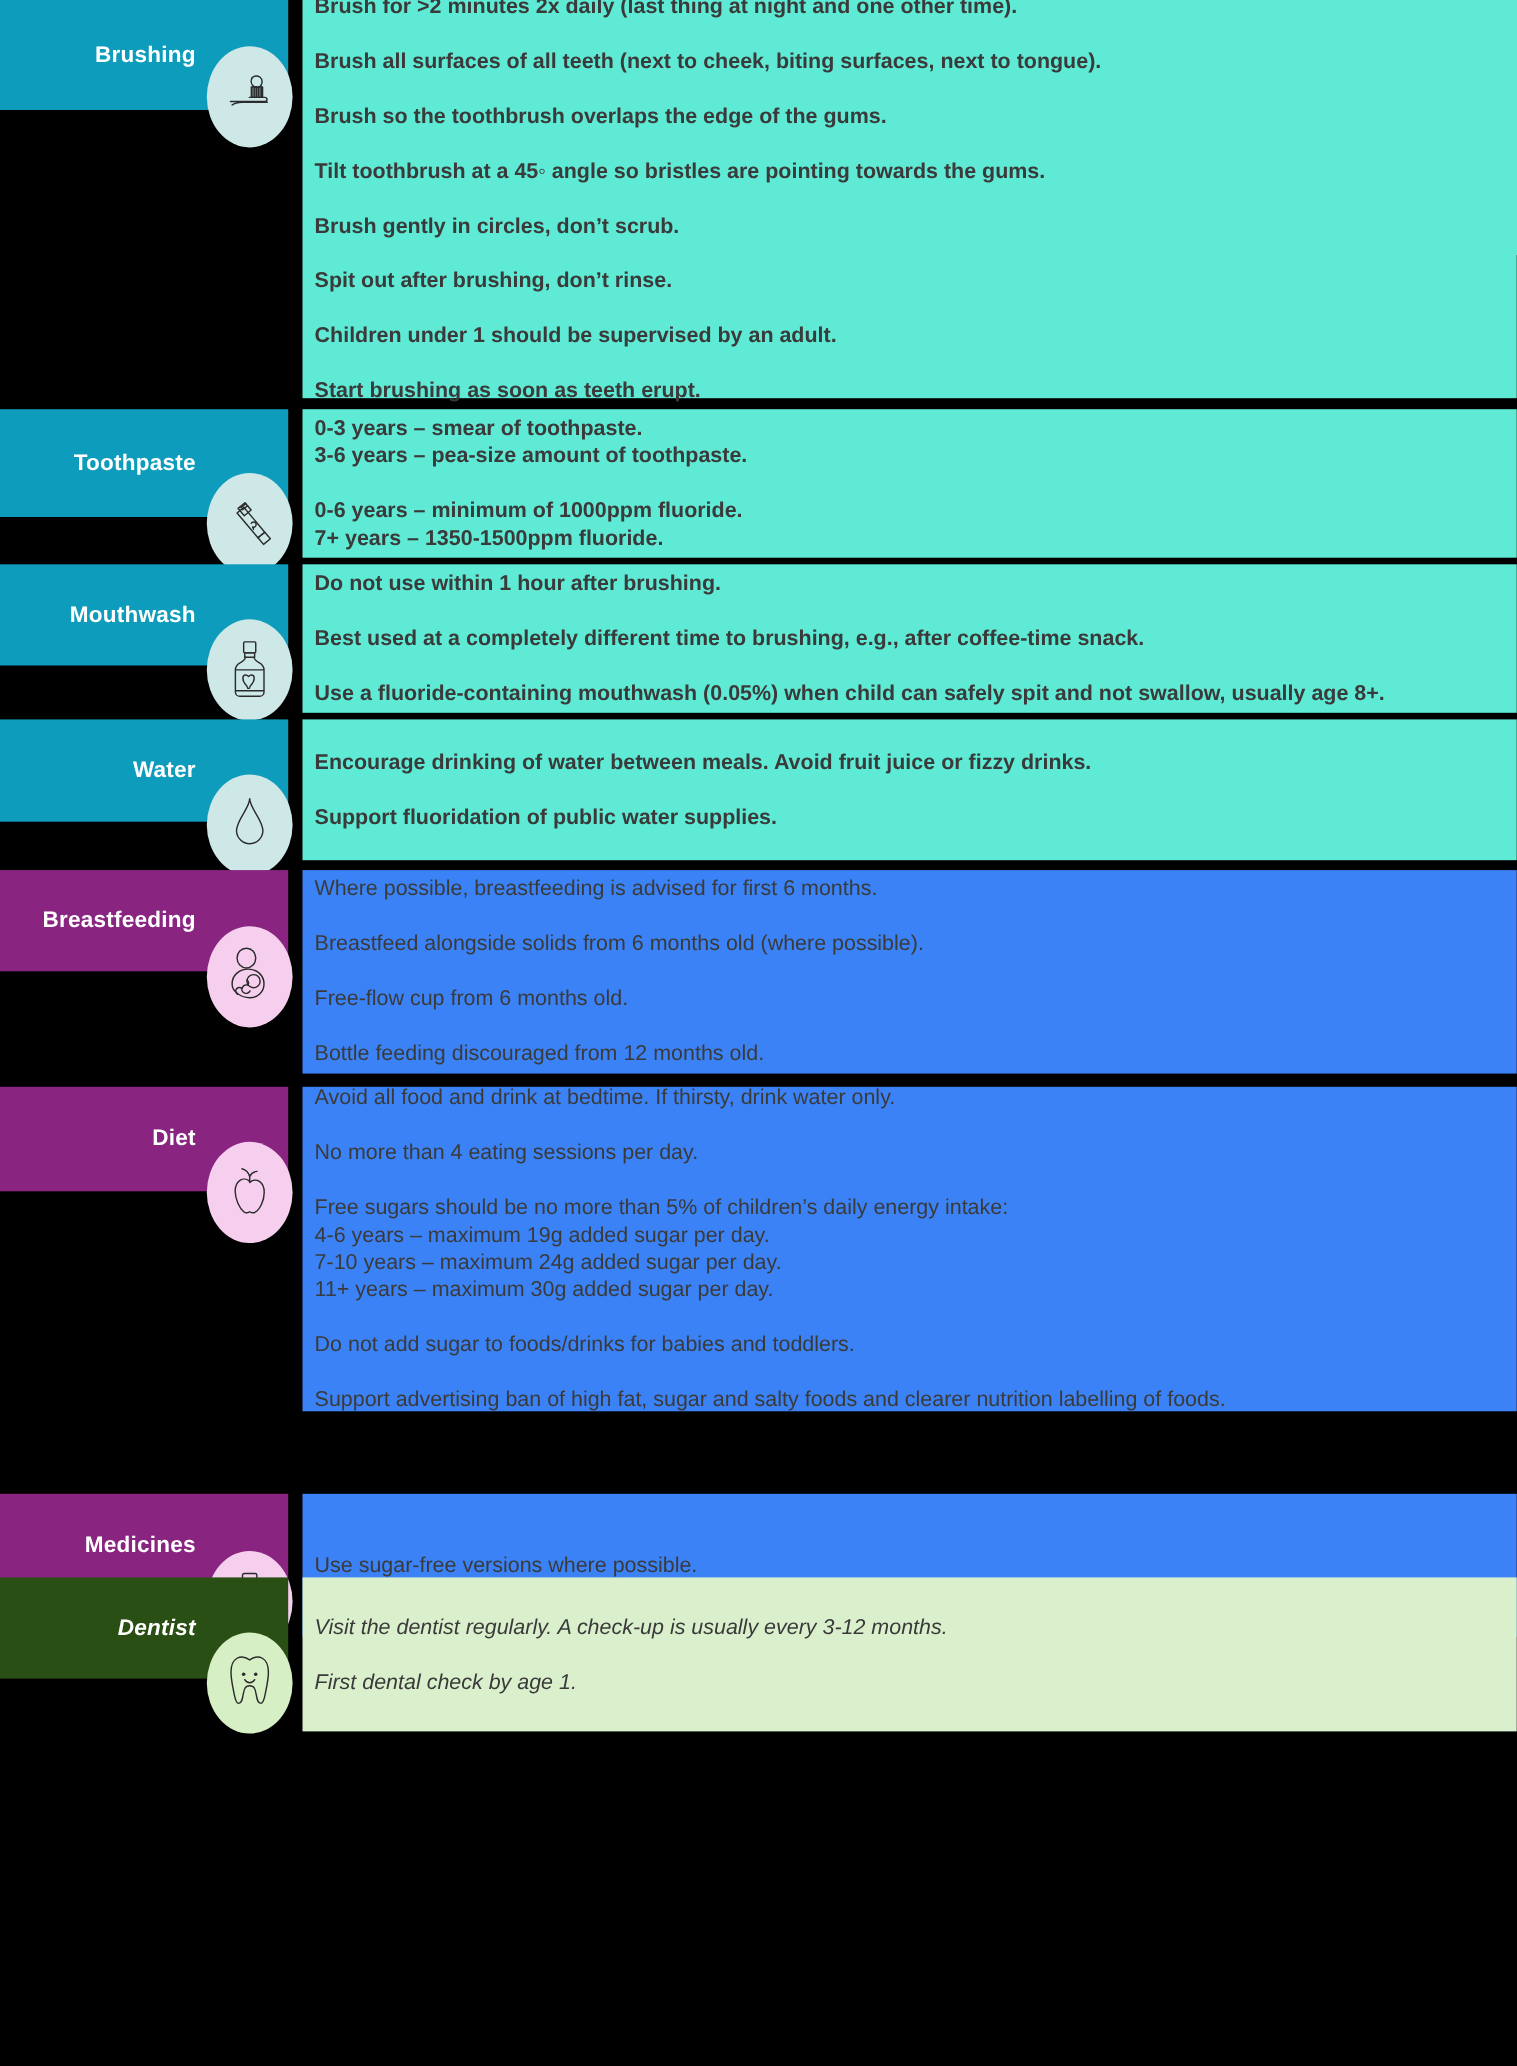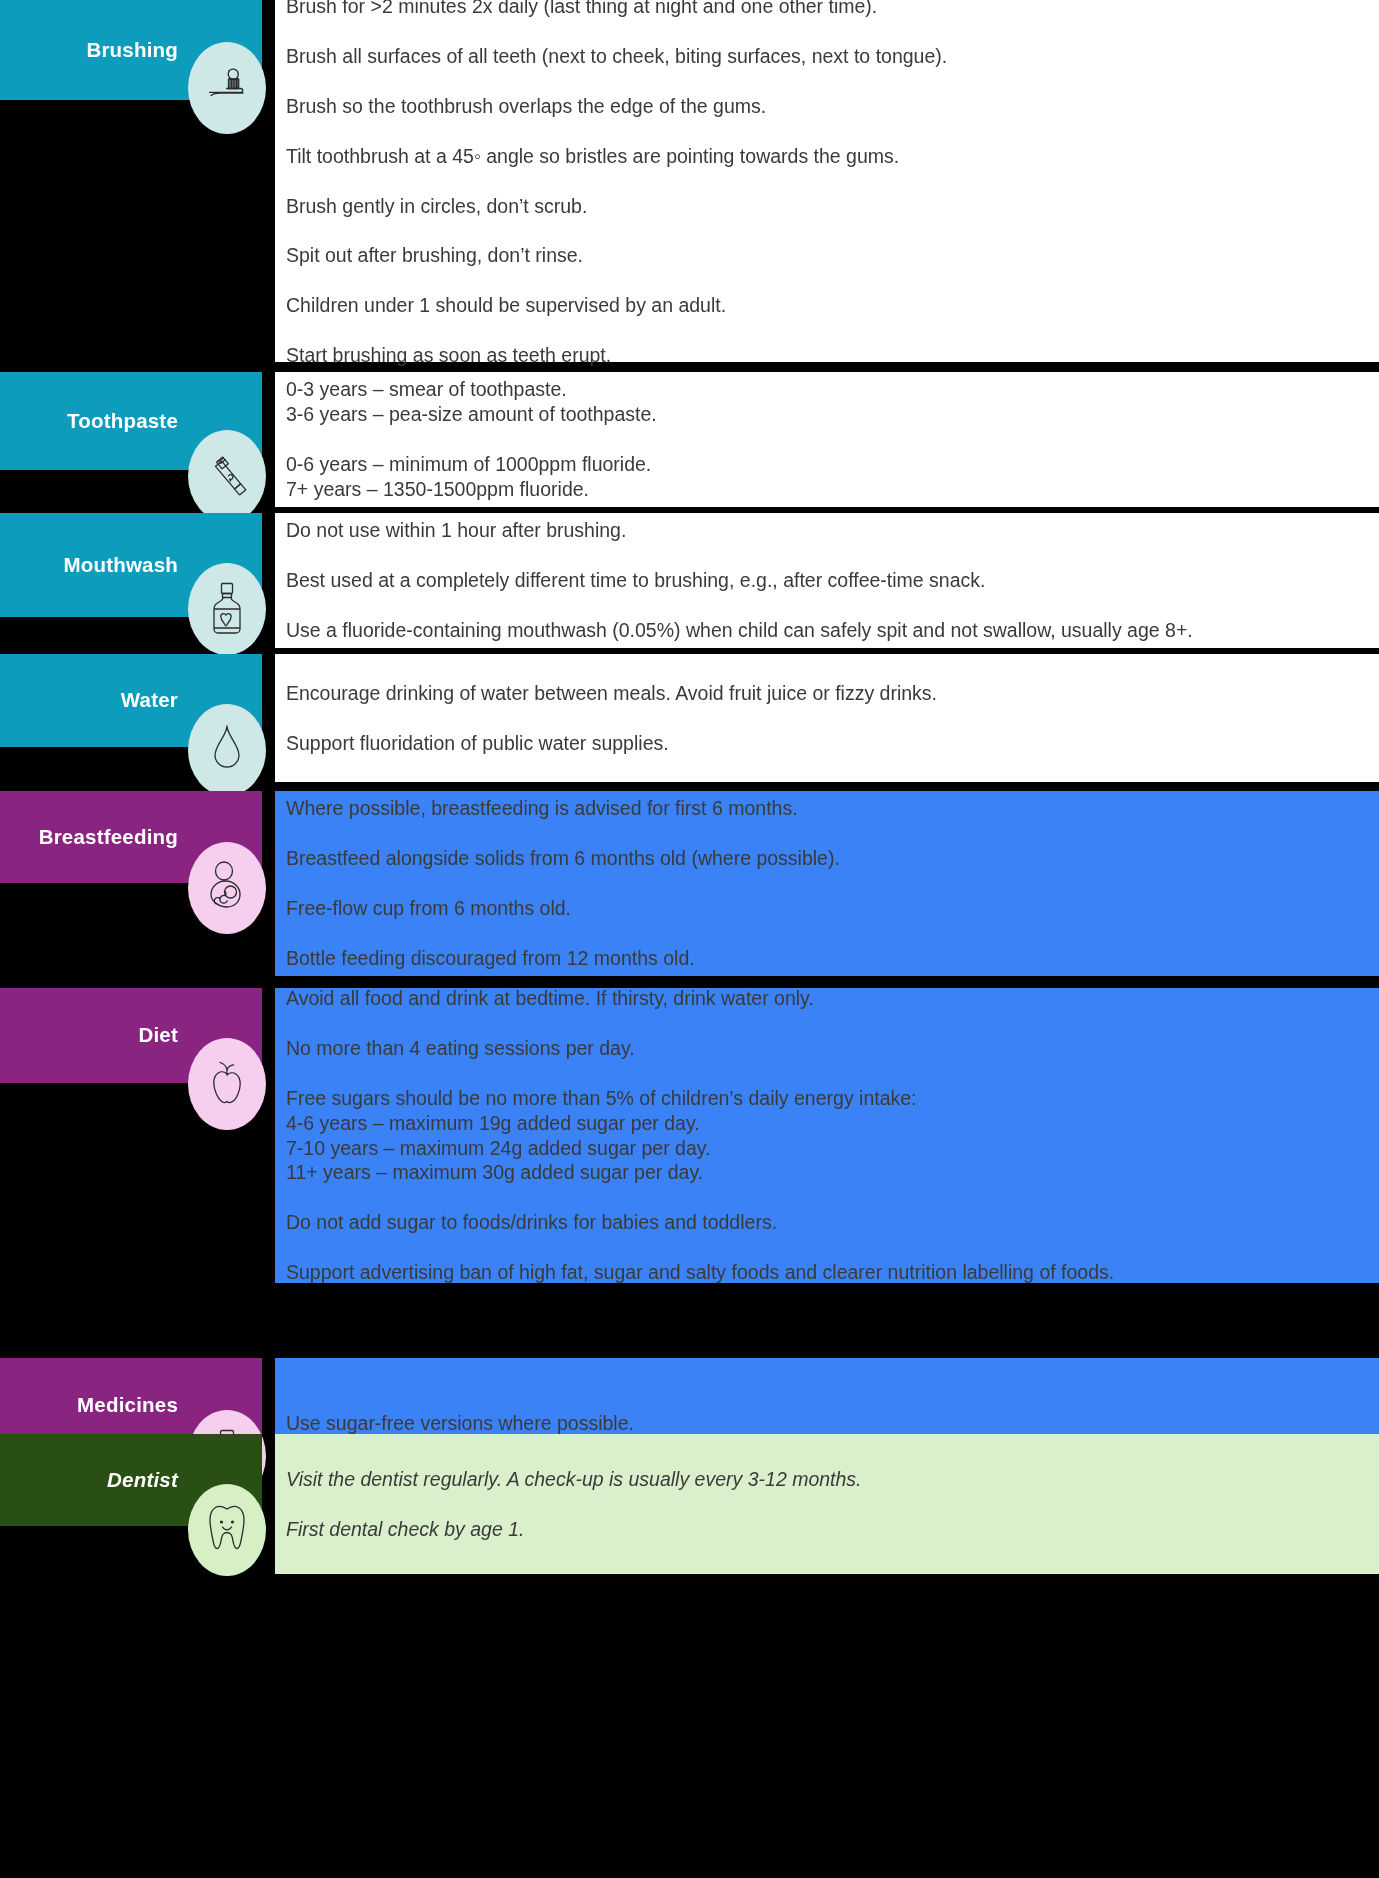--- a/index.html
+++ b/index.html
@@ -69,21 +69,21 @@
     color: #3a3a3a;
     font-size: 19.5px;
     line-height: 1.28;
     white-space: pre-line;
   }
   .para + .para { margin-top: 25px; }
 
   
   .t-teal   .hdr   { background: #0d9cbb; }
   .t-teal   .badge { background: #cde8e7; }
-  .t-teal   .panel { background: #ffffff; }
+  .t-teal   .panel { background: #5eead4; font-weight: bold; }
   .t-purple .hdr   { background: #8a2481; }
   .t-purple .badge { background: #f6cfee; }
   .t-purple .panel { background: #3b82f6; }
   .t-green  .hdr   { background: #2a4f14; }
   .t-green  .badge { background: #d6efc4; }
   .t-green  .panel { background: #daf0cc; }
 </style>
 </head>
 <body>
 
@@ -132,21 +132,21 @@
         </span>
       </div>
       <div class="panel" style="height: 135px;">
         <p class="para">0-3 years – smear of toothpaste.
 3-6 years – pea-size amount of toothpaste.</p>
         <p class="para">0-6 years – minimum of 1000ppm fluoride.
 7+ years – 1350-1500ppm fluoride.</p>
       </div>
     </div>
     <div class="row t-teal" style="top: 513px; height: 142px;">
-      <div class="hdr" style="height: 104px;">
+      <div class="hdr" style="height: 92px;">
         <div class="hdr-label">Mouthwash</div>
       </div>
       <div class="badge" style="top: 50px;">
         <span>
           <svg width="52" height="58" viewBox="0 0 52 58" fill="none" stroke="#2b2b2b" stroke-width="1.3" stroke-linecap="round" stroke-linejoin="round">
       <rect x="20.5" y="3.5" width="11" height="10" rx="1"></rect>
       <path d="M21.5 13.5h9v4h-9z"></path>
       <path d="M22 17.5c0 2.2-1.4 3.2-4.4 4.8-3 1.6-4.6 3.6-4.6 6.6V49a4 4 0 004 4h18a4 4 0 004-4V28.9c0-3-1.6-5-4.6-6.6-3-1.6-4.4-2.6-4.4-4.8"></path>
       <path d="M13.6 29h24.8M13.6 48h24.8"></path>
       <path d="M22.3 33.7c-1.5 0-2.5 1.3-2.5 2.9 0 2.6 1.9 5.2 3.2 6.6.5.5.9 1.3 1 2 .2.8 1.7.8 1.9 0 .1-.7.5-1.5 1-2 1.3-1.4 3.2-4 3.2-6.6 0-1.6-1-2.9-2.5-2.9-1 0-1.8.5-2.6 1.3-.8-.8-1.7-1.3-2.7-1.3z"></path>

